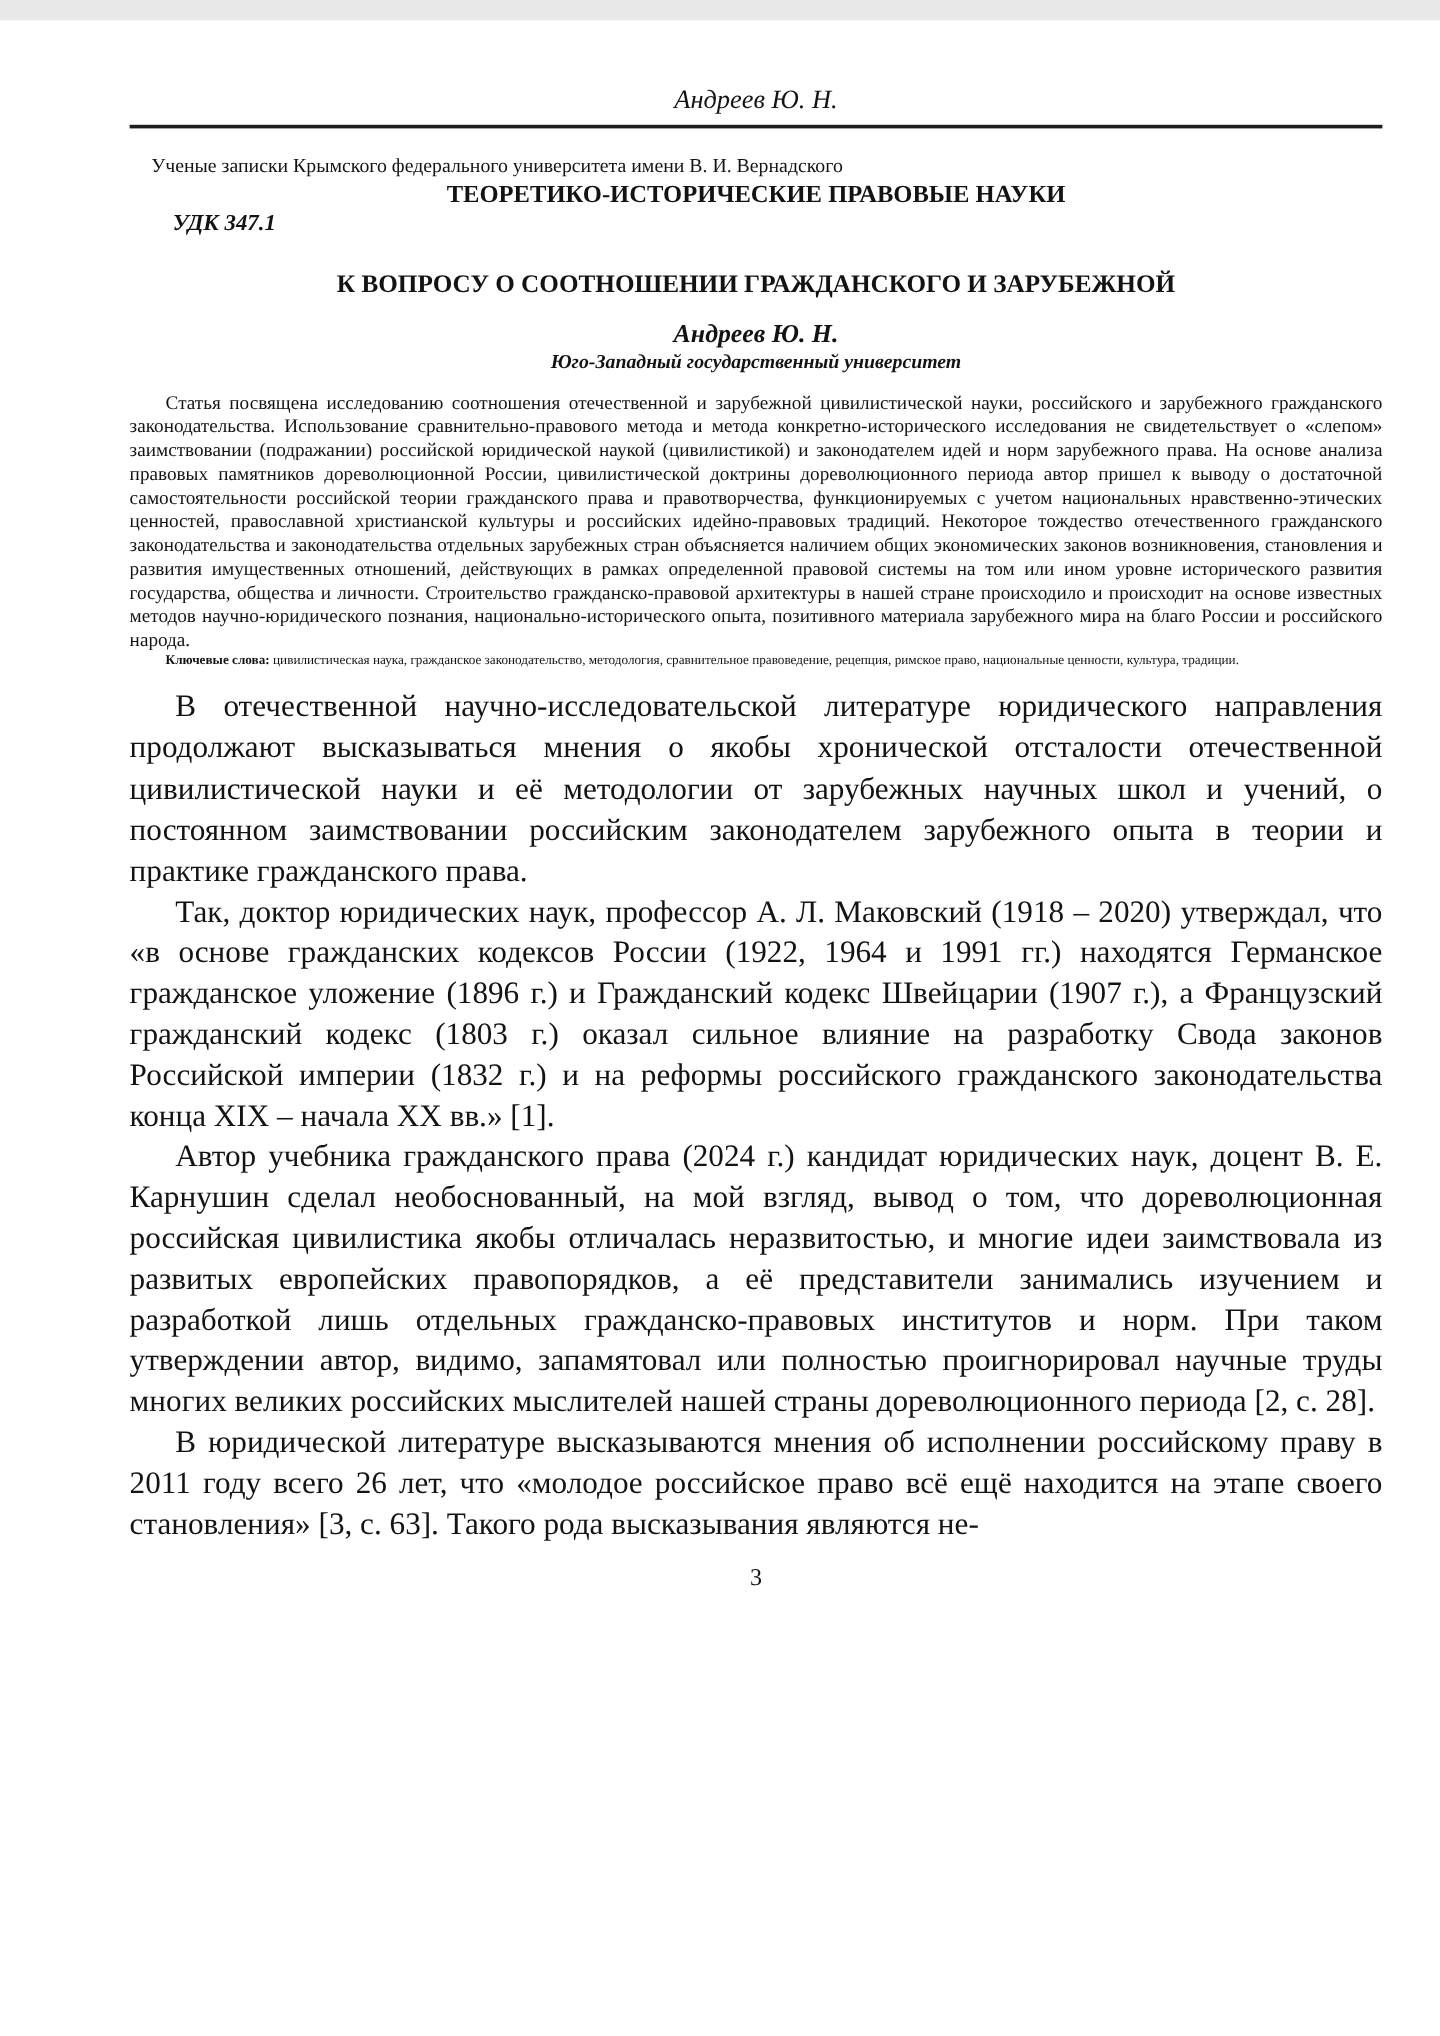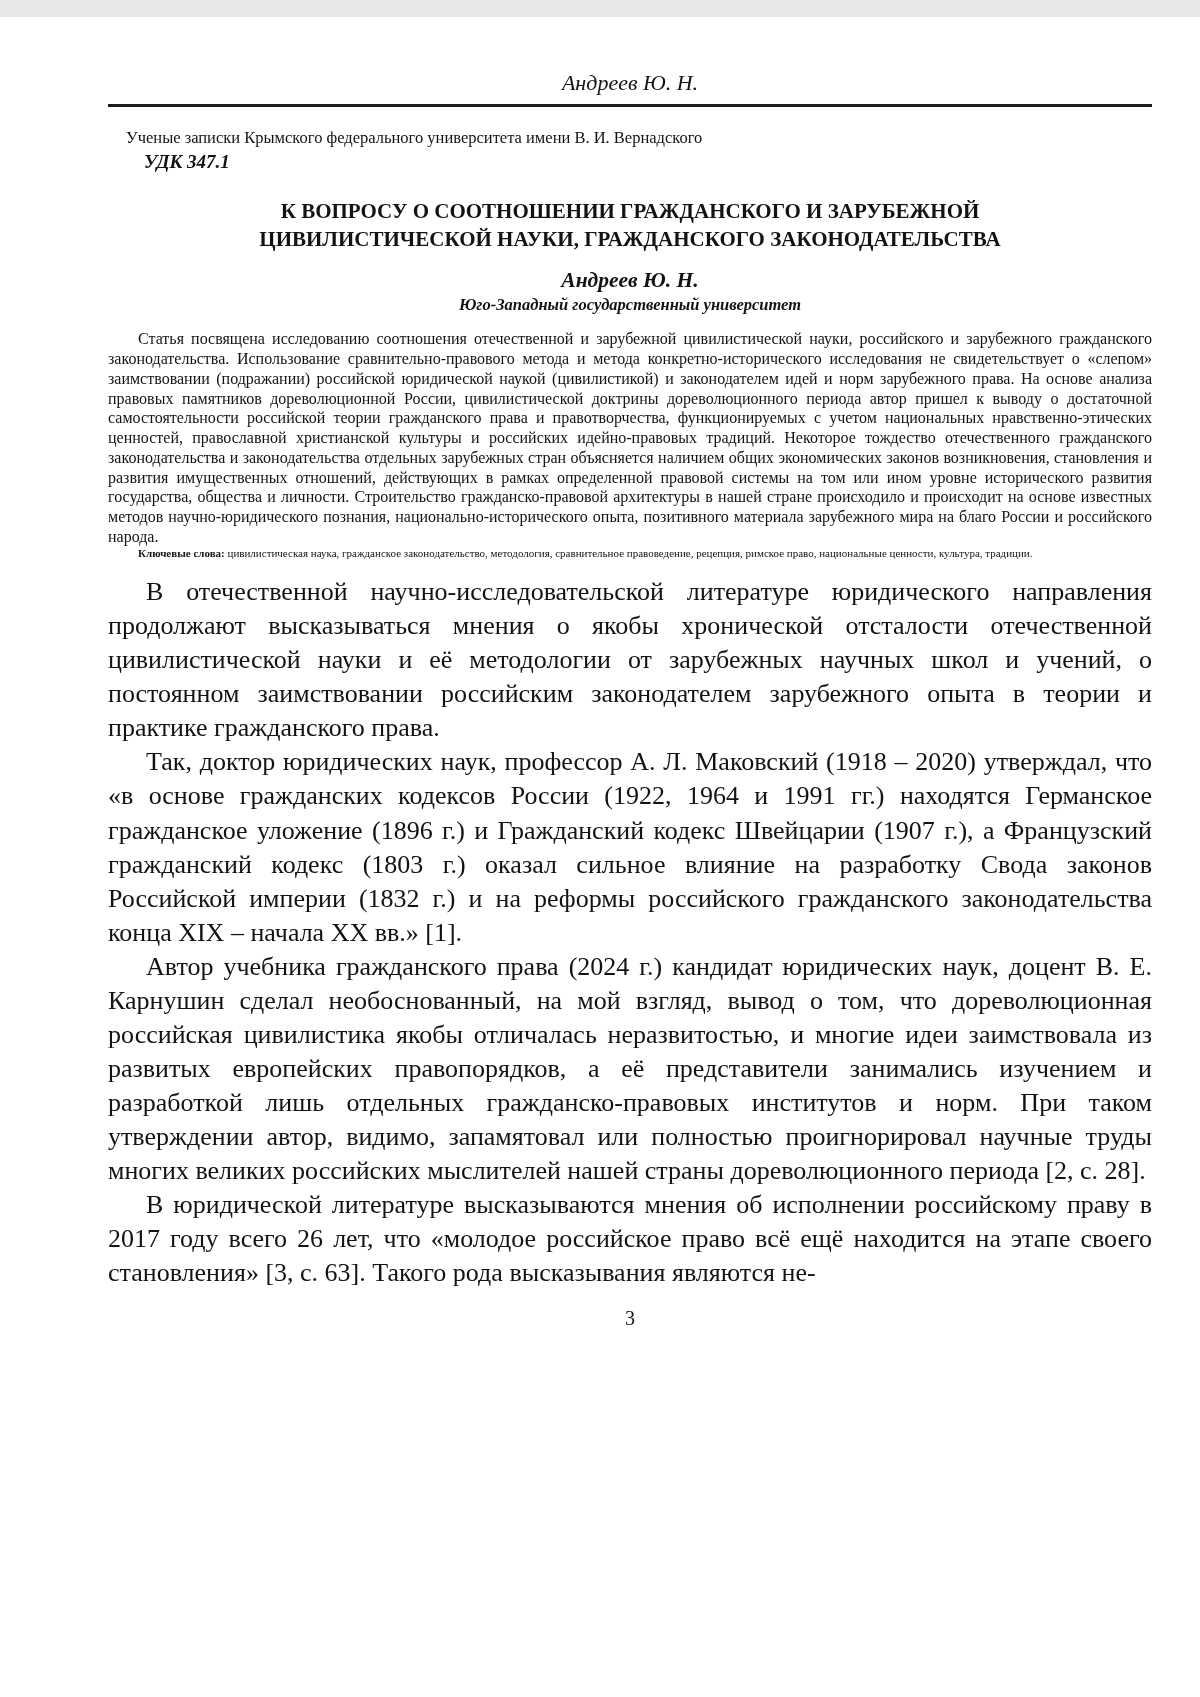--- a/index.html
+++ b/index.html
@@ -104,40 +104,40 @@
 <div class="page">
 
   <div class="running-head">Андреев Ю. Н.</div>
 
   <div class="head-rule"></div>
 
   <div class="citation">
     <div>Ученые записки Крымского федерального университета имени В. И. Вернадского</div>
   </div>
 
+  <div class="section-heading">ТЕОРЕТИКО-ИСТОРИЧЕСКИЕ ПРАВОВЫЕ НАУКИ</div>
 
   <div class="udc">УДК 347.1</div>
 
   <div class="article-title">
     <div>К ВОПРОСУ О СООТНОШЕНИИ ГРАЖДАНСКОГО И ЗАРУБЕЖНОЙ</div>
-    <div>ЦИВИЛИСТИЧЕСКОЙ НАУКИ, ГРАЖДАНСКОГО ЗАКОНОДАТЕЛЬСТВА</div>
   </div>
 
   <div class="author">Андреев Ю. Н.</div>
 
   <div class="affiliation">Юго-Западный государственный университет</div>
 
   <div class="abstract">Статья посвящена исследованию соотношения отечественной и зарубежной цивилистической науки, российского и зарубежного гражданского законодательства. Использование сравнительно-правового метода и метода конкретно-исторического исследования не свидетельствует о «слепом» заимствовании (подражании) российской юридической наукой (цивилистикой) и законодателем идей и норм зарубежного права. На основе анализа правовых памятников дореволюционной России, цивилистической доктрины дореволюционного периода автор пришел к выводу о достаточной самостоятельности российской теории гражданского права и правотворчества, функционируемых с учетом национальных нравственно-этических ценностей, православной христианской культуры и российских идейно-правовых традиций. Некоторое тождество отечественного гражданского законодательства и законодательства отдельных зарубежных стран объясняется наличием общих экономических законов возникновения, становления и развития имущественных отношений, действующих в рамках определенной правовой системы на том или ином уровне исторического развития государства, общества и личности. Строительство гражданско-правовой архитектуры в нашей стране происходило и происходит на основе известных методов научно-юридического познания, национально-исторического опыта, позитивного материала зарубежного мира на благо России и российского народа.</div>
 
   <div class="keywords">
     <span class="kw-label">Ключевые слова:</span><span> цивилистическая наука, гражданское законодательство, методология, сравнительное правоведение, рецепция, римское право, национальные ценности, культура, традиции.</span>
   </div>
 
   <div class="body-text">
     <p>В отечественной научно-исследовательской литературе юридического направления продолжают высказываться мнения о якобы хронической отсталости отечественной цивилистической науки и её методологии от зарубежных научных школ и учений, о постоянном заимствовании российским законодателем зарубежного опыта в теории и практике гражданского права.</p>
     <p>Так, доктор юридических наук, профессор А. Л. Маковский (1918 – 2020) утверждал, что «в основе гражданских кодексов России (1922, 1964 и 1991 гг.) находятся Германское гражданское уложение (1896 г.) и Гражданский кодекс Швейцарии (1907 г.), а Французский гражданский кодекс (1803 г.) оказал сильное влияние на разработку Свода законов Российской империи (1832 г.) и на реформы российского гражданского законодательства конца XIX – начала XX вв.» [1].</p>
     <p>Автор учебника гражданского права (2024 г.) кандидат юридических наук, доцент В. Е. Карнушин сделал необоснованный, на мой взгляд, вывод о том, что дореволюционная российская цивилистика якобы отличалась неразвитостью, и многие идеи заимствовала из развитых европейских правопорядков, а её представители занимались изучением и разработкой лишь отдельных гражданско-правовых институтов и норм. При таком утверждении автор, видимо, запамятовал или полностью проигнорировал научные труды многих великих российских мыслителей нашей страны дореволюционного периода [2, с. 28].</p>
-    <p>В юридической литературе высказываются мнения об исполнении российскому праву в 2017 году всего 26 лет, что «молодое российское право всё ещё находится на этапе своего становления» [3, с. 63]. Такого рода высказывания являются не-</p>
+    <p>В юридической литературе высказываются мнения об исполнении российскому праву в 2011 году всего 26 лет, что «молодое российское право всё ещё находится на этапе своего становления» [3, с. 63]. Такого рода высказывания являются не-</p>
   </div>
 
   <div class="page-number">3</div>
 
 </div>
 
 </body></html>

